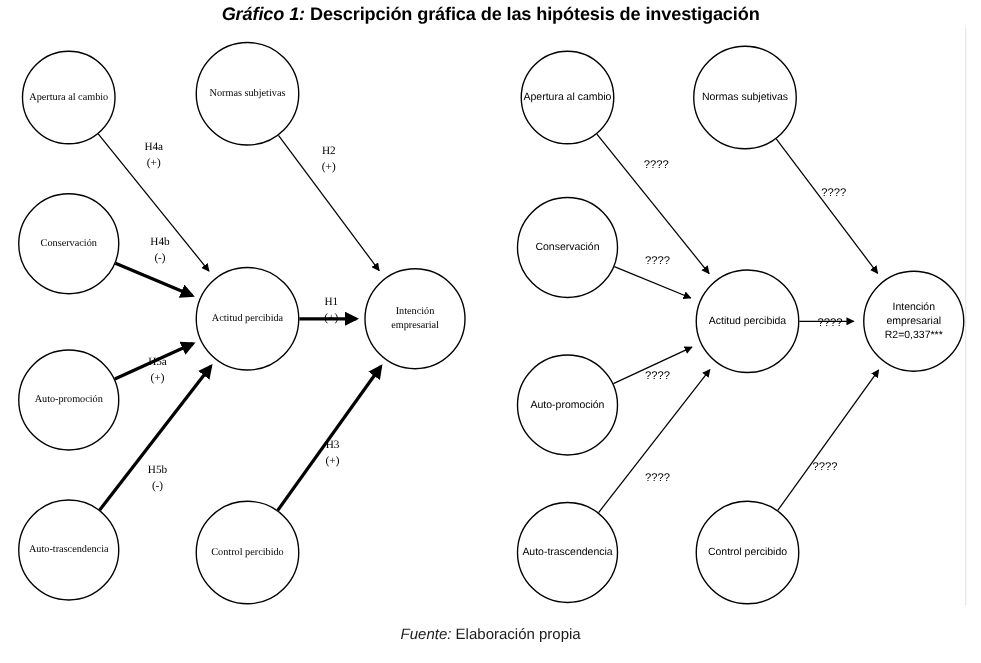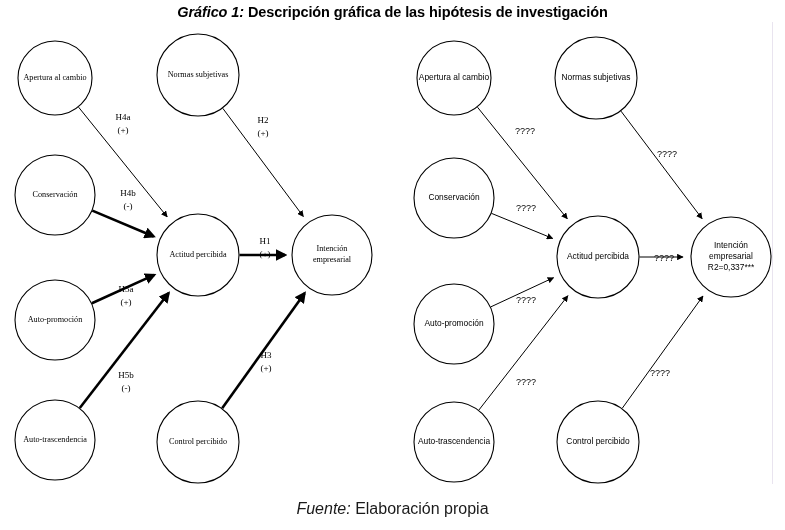--- a/index.html
+++ b/index.html
@@ -35,21 +35,21 @@
   }
   .fig-title .label {
     font-style: italic;
   }
   .fig-source {
     position: absolute;
     left: 0;
     top: 500px;
     width: 785px;
     text-align: center;
-    font-size: 16px;
+    font-size: 12px;
     color: #1a1a1a;
   }
   .fig-source .src-label {
     font-style: italic;
   }
   svg.diagram {
     position: absolute;
     top: 0;
     left: 0;
   }

